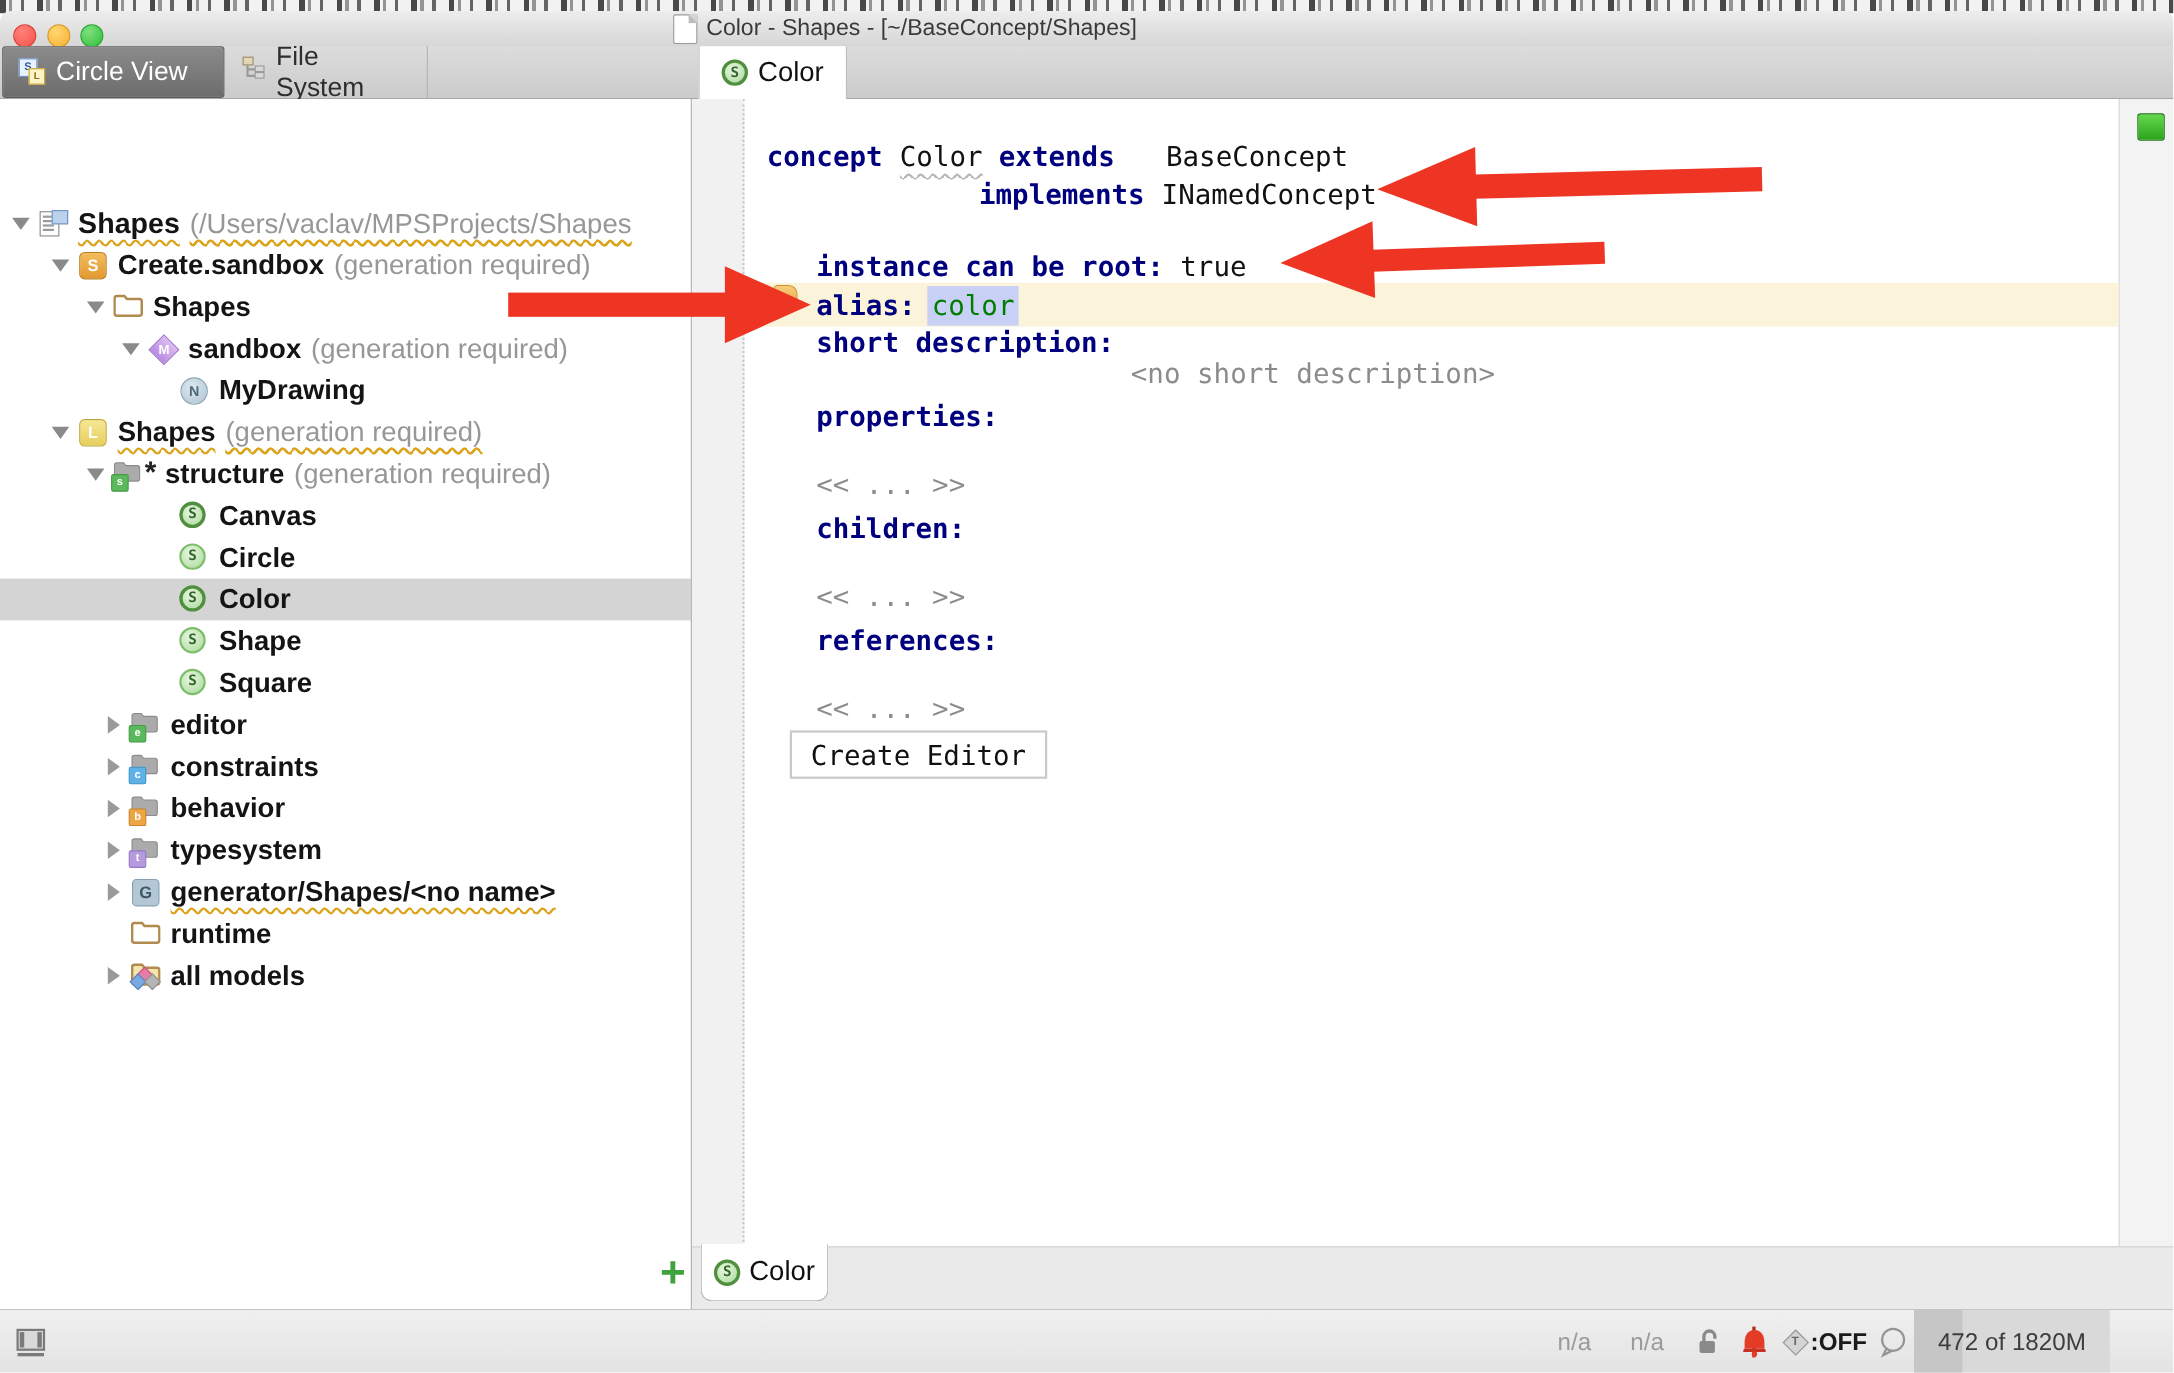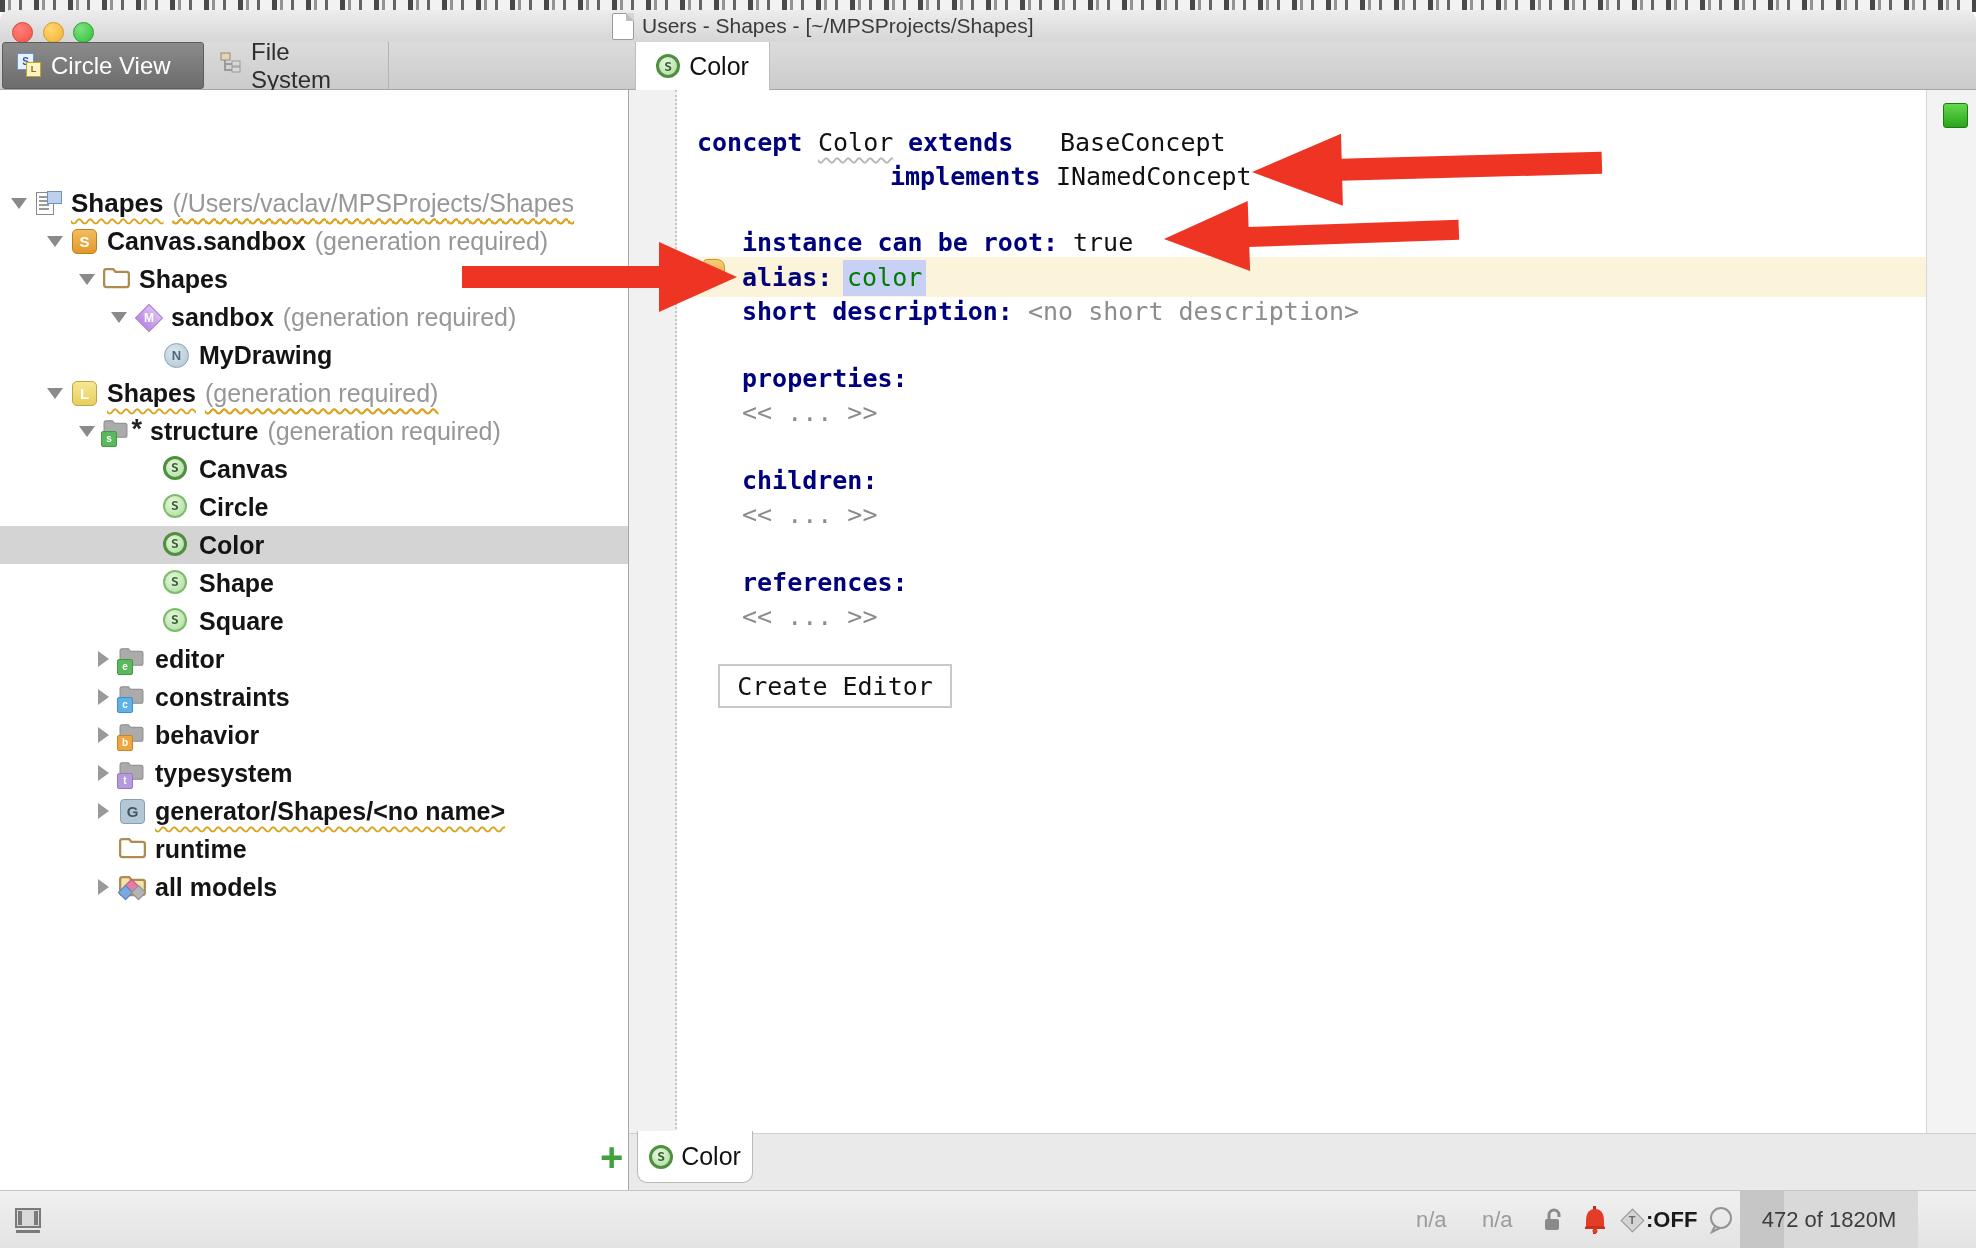--- a/index.html
+++ b/index.html
@@ -107,21 +107,21 @@
   
   .vsep{left:628px;top:90px;width:1px;height:1100px;background:#a8a8a8;}
   .gutter{left:629px;top:90px;width:46px;height:1043px;background:#f1f1f1;border-right:2px dotted #c6c6c6;box-sizing:content-box;}
   .editor{left:677px;top:90px;width:1249px;height:1043px;background:#fff;}
   .rstrip{left:1926px;top:90px;width:50px;height:1043px;background:#f3f3f3;border-left:1px solid #d6d6d6;box-sizing:border-box;}
   .ok-square{left:1943px;top:103px;width:23px;height:23px;border-radius:3px;
     background:linear-gradient(#63d94e,#2ba31b);border:1px solid #1f7a14;}
   .code{position:absolute;font-family:"DejaVu Sans Mono",monospace;font-size:25px;line-height:34px;white-space:pre;}
   .kw{color:#00007e;font-weight:bold;}
   .blk{color:#111;}
-  .gray{color:#8c8c8c;}
+  .gray{color:#8c8c8c;margin-top:28px;}
   .alias-val{color:#007d00;background:#c9d0f6;padding:1px 4px;margin:-1px -4px;}
   .wavy-gray{text-decoration-line:underline;text-decoration-style:wavy;text-decoration-color:#b6b6b6;
     text-decoration-thickness:2px;text-underline-offset:6px;}
   .cur-line{left:677px;top:257px;width:1249px;height:40px;background:#fbf4da;}
   .alias-marker{left:703px;top:259px;width:20px;height:18px;border-radius:4px 8px 4px 4px;
     background:linear-gradient(#f6cd7c,#e8a93e);border:1px solid #cf9228;}
   .create-btn{left:718px;top:664px;width:230px;height:40px;background:#fff;border:2px solid #c9c9c9;
     display:flex;align-items:center;justify-content:center;
     font-family:"DejaVu Sans Mono",monospace;font-size:25px;color:#111;}
 
@@ -160,21 +160,21 @@
 
 <div class="stage">
 
   <div class="abs bg-noise"></div>
 
   <div class="abs titlebar">
     <div class="tl red"></div>
     <div class="tl yellow"></div>
     <div class="tl green"></div>
     <div class="doc-ic"></div>
-    <div class="title-text">Users - Shapes - [~/MPSProjects/Shapes]</div>
+    <div class="title-text">Color - Shapes - [~/BaseConcept/Shapes]</div>
   </div>
 
   <div class="abs toolbar">
     <div class="tooltab active">
       <span class="lv-ic">
           <span class="c1">S</span>
           <span class="c2">L</span>
         </span>
       <span>Circle View</span>
     </div>
@@ -233,21 +233,21 @@
       <span class="wavy"><span class="tname root">Shapes</span><span class="tann">(/Users/vaclav/MPSProjects/Shapes</span></span>
     </div>
 
     <div class="trow" style="top:132px;padding-left:42px;">
       <span class="tw">
           <span class="tri-d"></span>
         </span>
       <span class="ic">
           <span class="sq-ic sq-s">S</span>
         </span>
-      <span class="tname">Canvas.sandbox</span>
+      <span class="tname">Create.sandbox</span>
         <span class="tann">(generation required)</span>
     </div>
 
     <div class="trow" style="top:170px;padding-left:74px;">
       <span class="tw">
           <span class="tri-d"></span>
         </span>
       <span class="ic">
         <svg width="27" height="24" viewBox="0 0 24 20">
             <path d="M1 4 Q1 2 3 2 L9 2 L11 4.5 L21 4.5 Q23 4.5 23 6.5 L23 16 Q23 18 21 18 L3 18 Q1 18 1 16 Z" fill="#fff" stroke="#b08a4e" stroke-width="2"></path>

